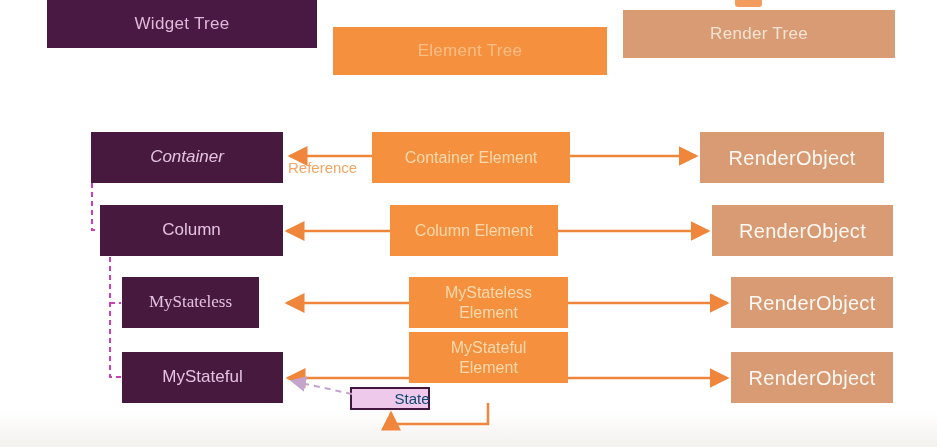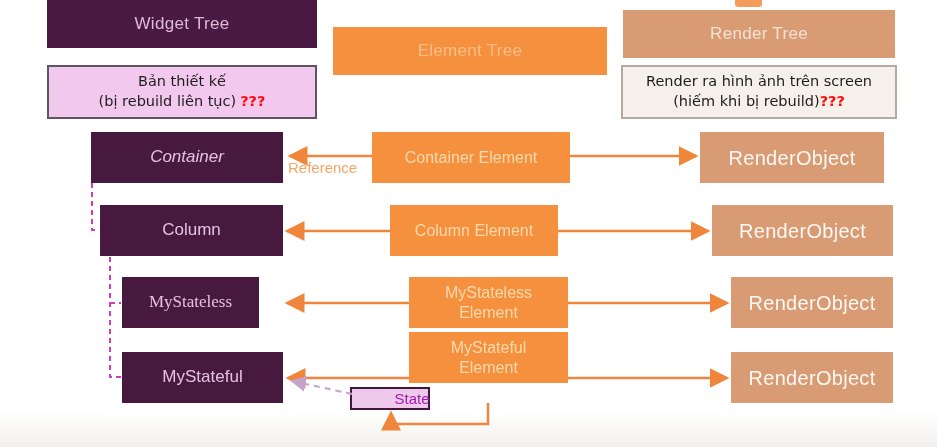--- a/index.html
+++ b/index.html
@@ -36,21 +36,21 @@
     display:flex;align-items:center;justify-content:center;
     text-align:center;line-height:1.2;
   }
   .w-box{background:#47193f;color:#e3c2de;font-size:17px;}
   .e-box{background:#f5913e;color:#fbd9ae;font-size:16px;padding:0 12px;box-sizing:border-box;}
   .r-box{background:#d89b74;color:#fcf8f3;font-size:20px;letter-spacing:.3px;}
   #state-box{
     position:absolute;left:350px;top:387px;width:80px;height:23px;
     background:#efc9ec;border:2px solid #42173f;box-sizing:border-box;
     display:flex;align-items:center;justify-content:center;
-    color:#a21caf;font-size:15px;padding-left:44px;
+    color:#0c4a6e;font-size:15px;padding-left:44px;
   }
   #reference-label{
     position:absolute;left:288px;top:159px;
     color:#f4a561;font-size:15px;
   }
   #top-fragment{
     position:absolute;left:735px;top:0;width:27px;height:7px;
     background:#f29d5e;border-radius:0 0 3px 3px;
   }
   svg#wires{position:absolute;left:0;top:0;pointer-events:none;}
@@ -59,32 +59,20 @@
 <body>
 
 <div id="canvas">
 
   <div id="top-fragment"></div>
 
   <div class="hdr hdr-widget" style="left:47px;top:0;width:270px;">Widget Tree</div>
   <div class="hdr hdr-element" style="left:333px;top:27px;width:274px;">Element Tree</div>
   <div class="hdr hdr-render" style="left:623px;top:10px;width:272px;">Render Tree</div>
 
-  <div class="desc desc-widget" style="left:47px;width:266px;">
-    <span>Bản thiết kế</span>
-    <span>
-      <span>(bị rebuild liên tục)</span><span class="qqq">???</span>
-    </span>
-  </div>
-  <div class="desc desc-render" style="left:621px;width:272px;">
-    <span>Render ra hình ảnh trên screen</span>
-    <span>
-      <span>(hiếm khi bị rebuild)</span><span class="qqq" style="margin-left:0;">???</span>
-    </span>
-  </div>
 
   <div class="nodebox w-box" style="left:91px;top:132px;width:192px;font-style:italic;">Container</div>
   <div class="nodebox e-box" style="left:372px;top:132px;width:198px;">Container Element</div>
   <div class="nodebox r-box" style="left:700px;top:132px;width:184px;">RenderObject</div>
 
   <div class="nodebox w-box" style="left:100px;top:205px;width:183px;">Column</div>
   <div class="nodebox e-box" style="left:390px;top:205px;width:168px;">Column Element</div>
   <div class="nodebox r-box" style="left:712px;top:205px;width:181px;">RenderObject</div>
 
   <div class="nodebox w-box" style="left:122px;top:277px;width:137px;font-family:Liberation Serif, serif;">MyStateless</div>

